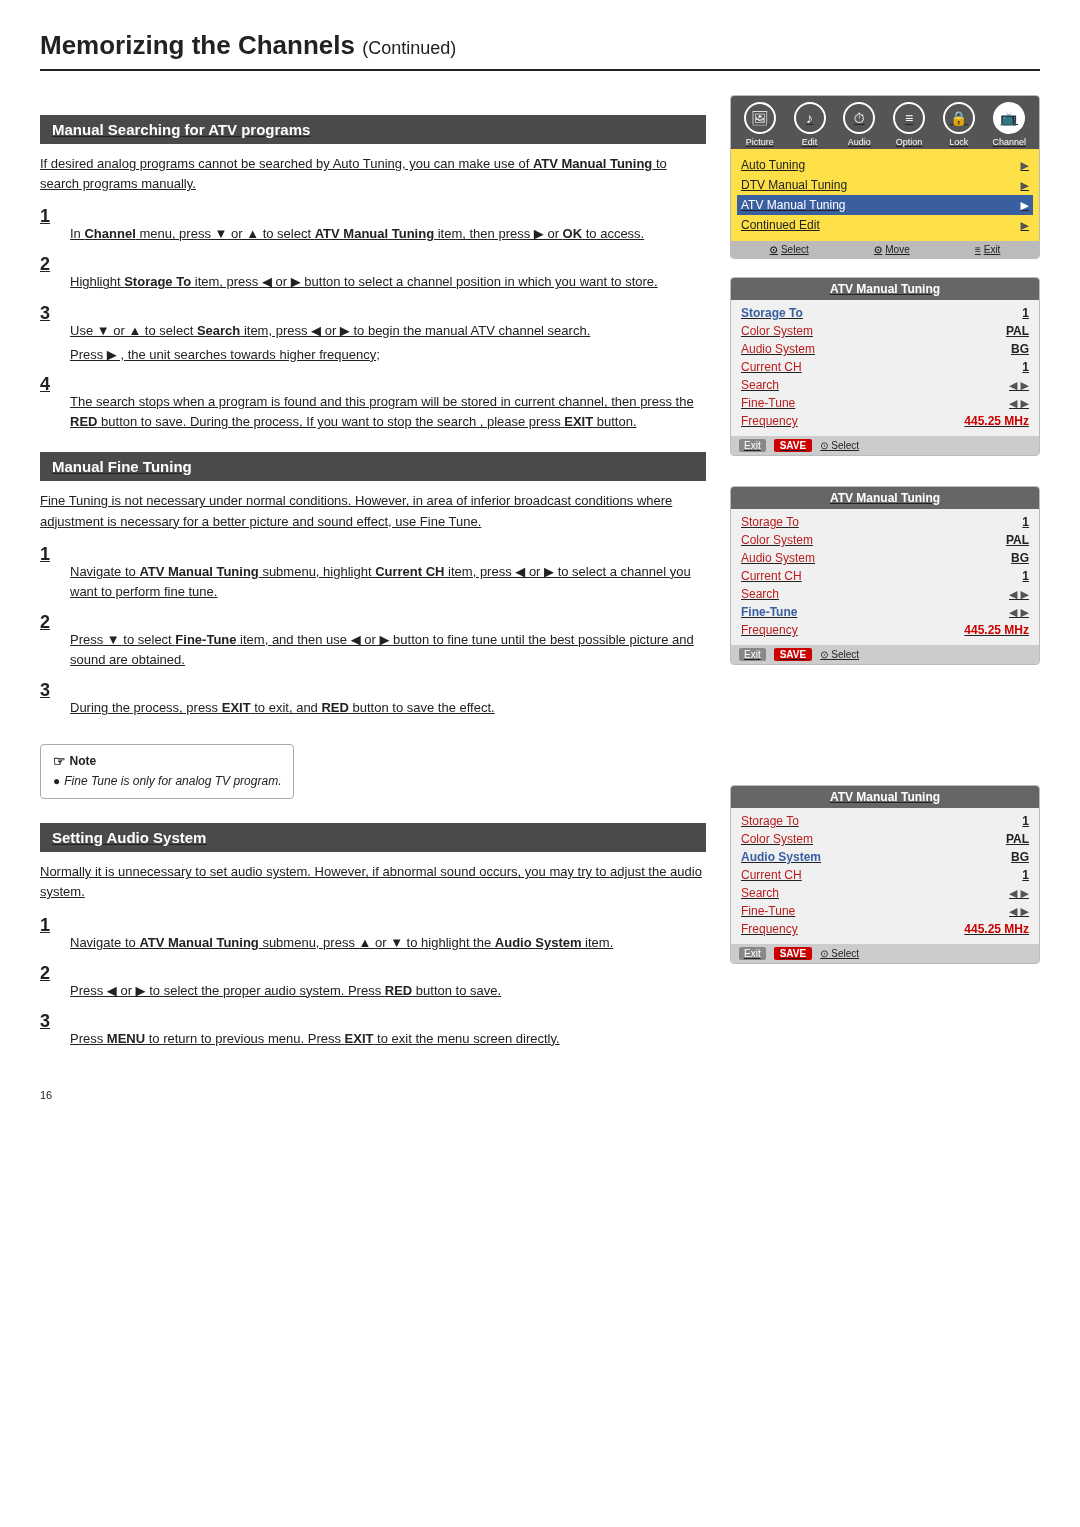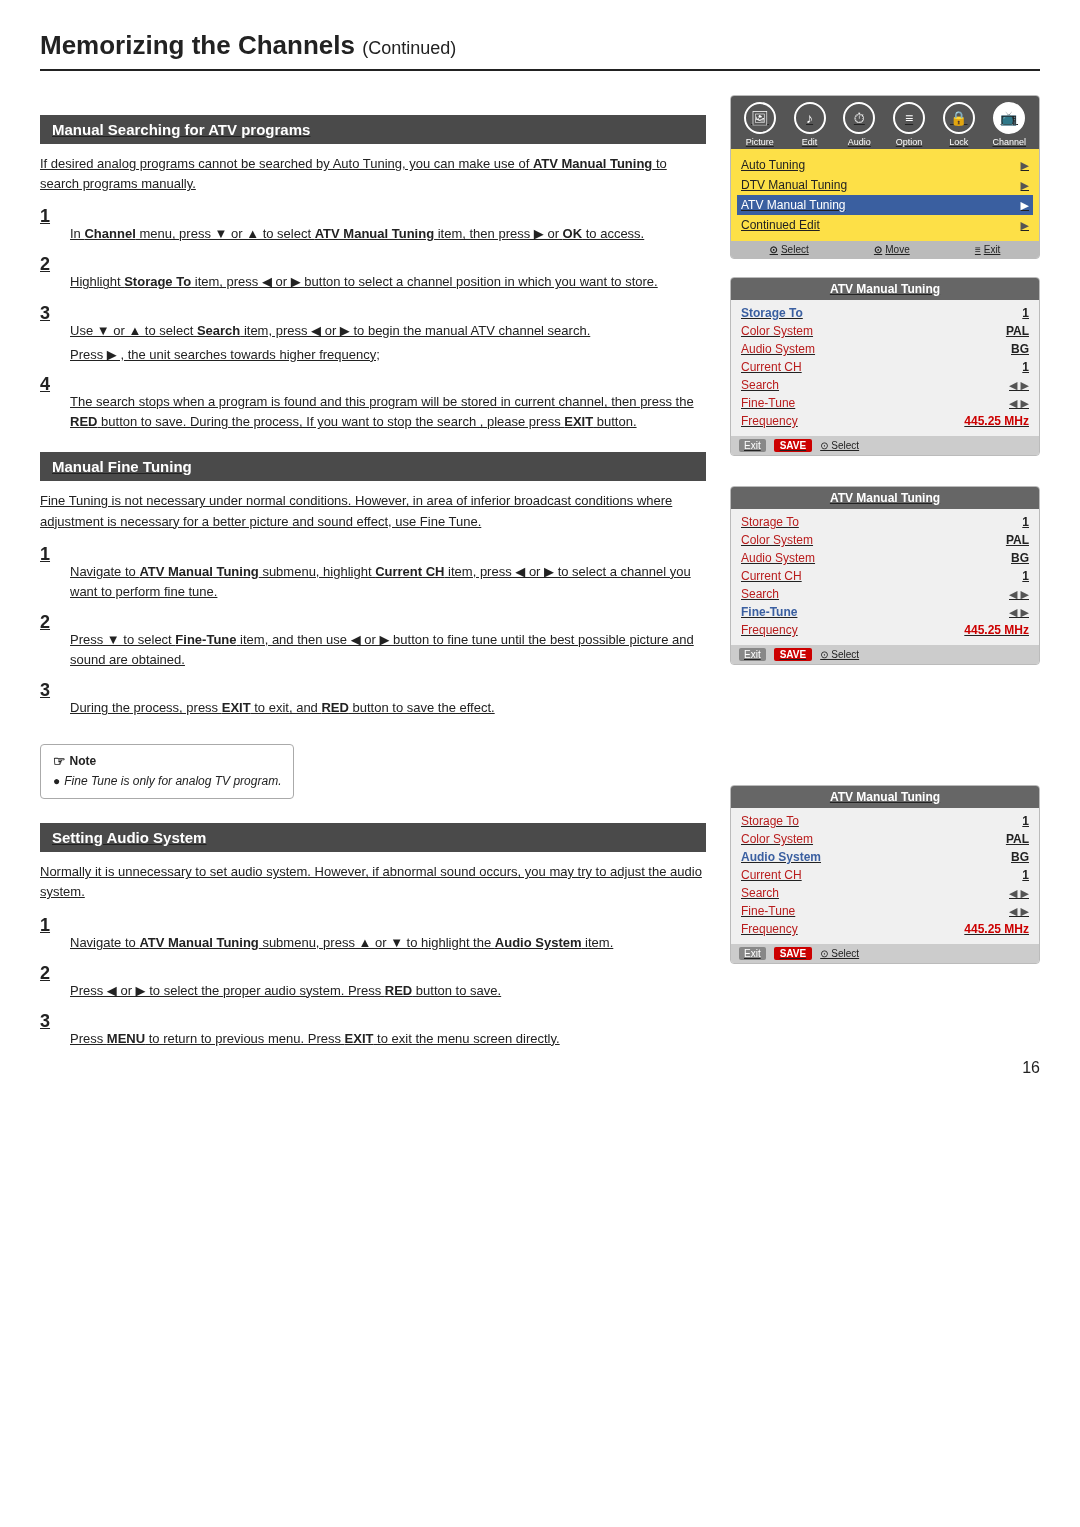--- a/index.html
+++ b/index.html
@@ -240,22 +240,23 @@
     .atv-bottom .exit-btn {
       background: #888;
       color: #fff;
       padding: 1px 5px;
       border-radius: 2px;
       font-size: 10px;
     }
 
     .grayed { color: #999; }
     .page-number {
-      text-align: right;
-      font-size: 16px;
+      text-align: left;
+      font-size: 11px;
+      margin-top: 30px;
     }
   </style>
 </head>
 <body>
 
 <div class="page-title">
   <span>Memorizing the Channels</span>
   <span class="continued"> (<span>Continued</span>)</span>
 </div>
 

